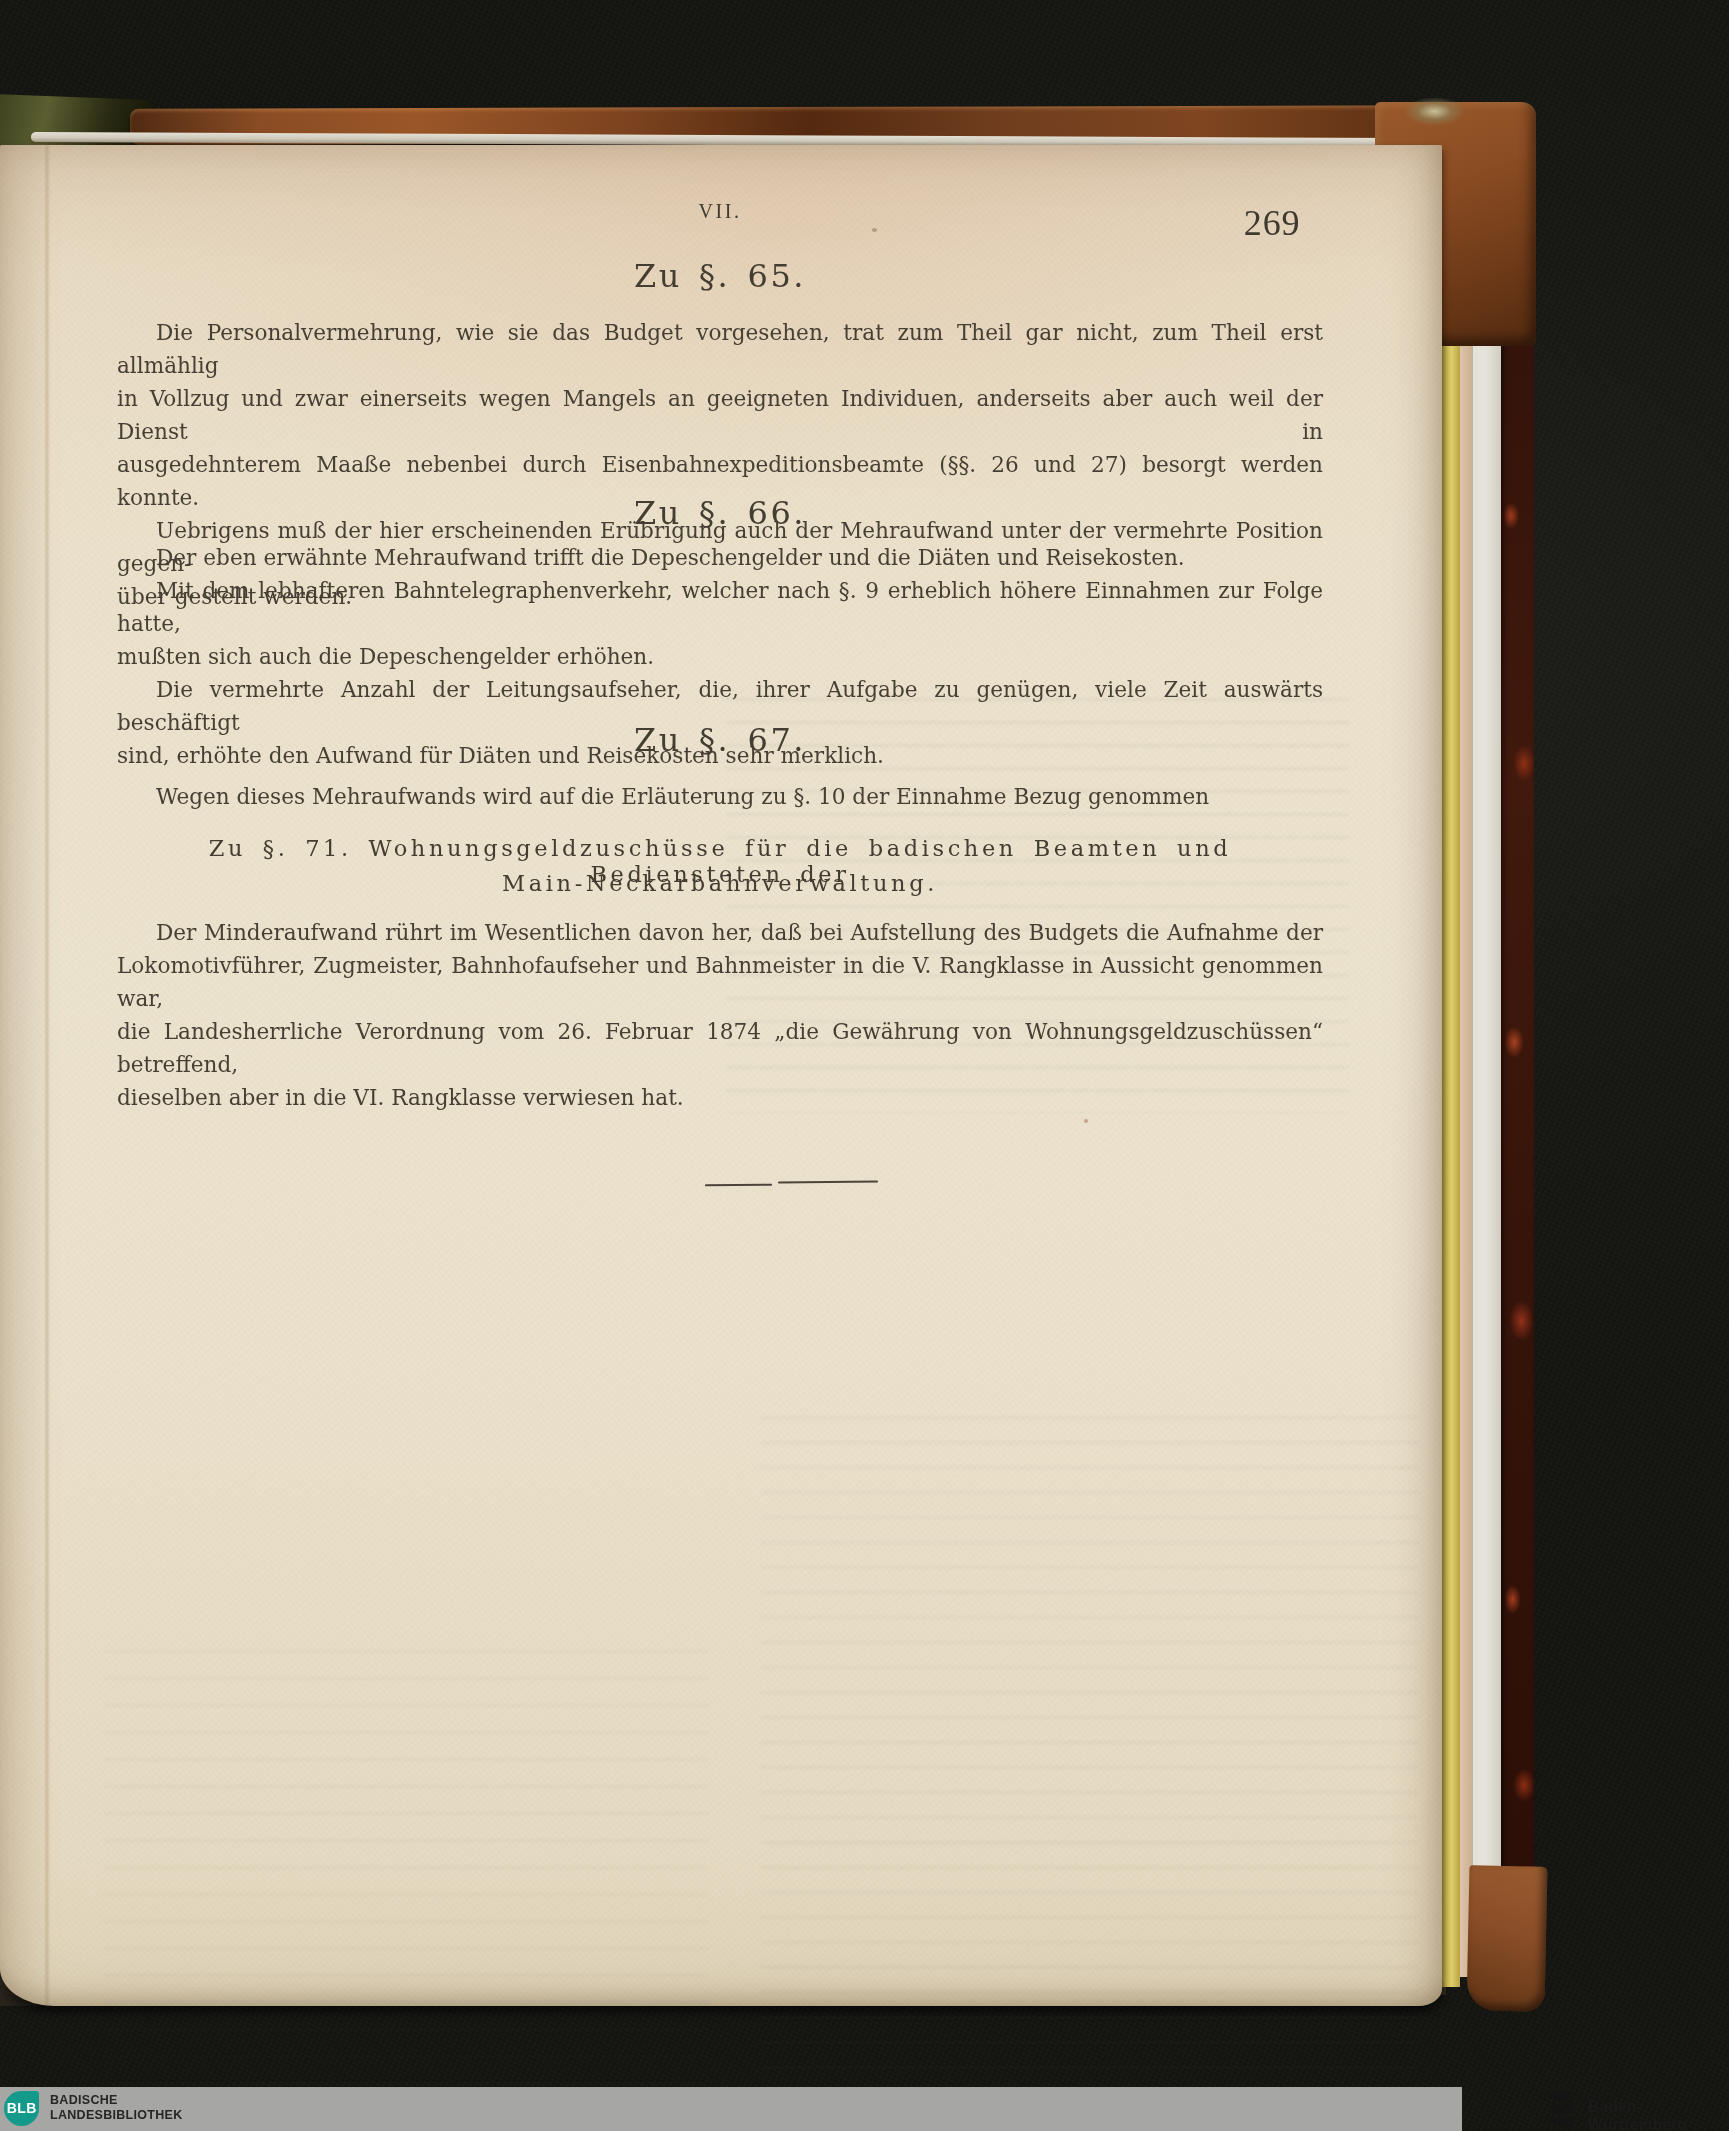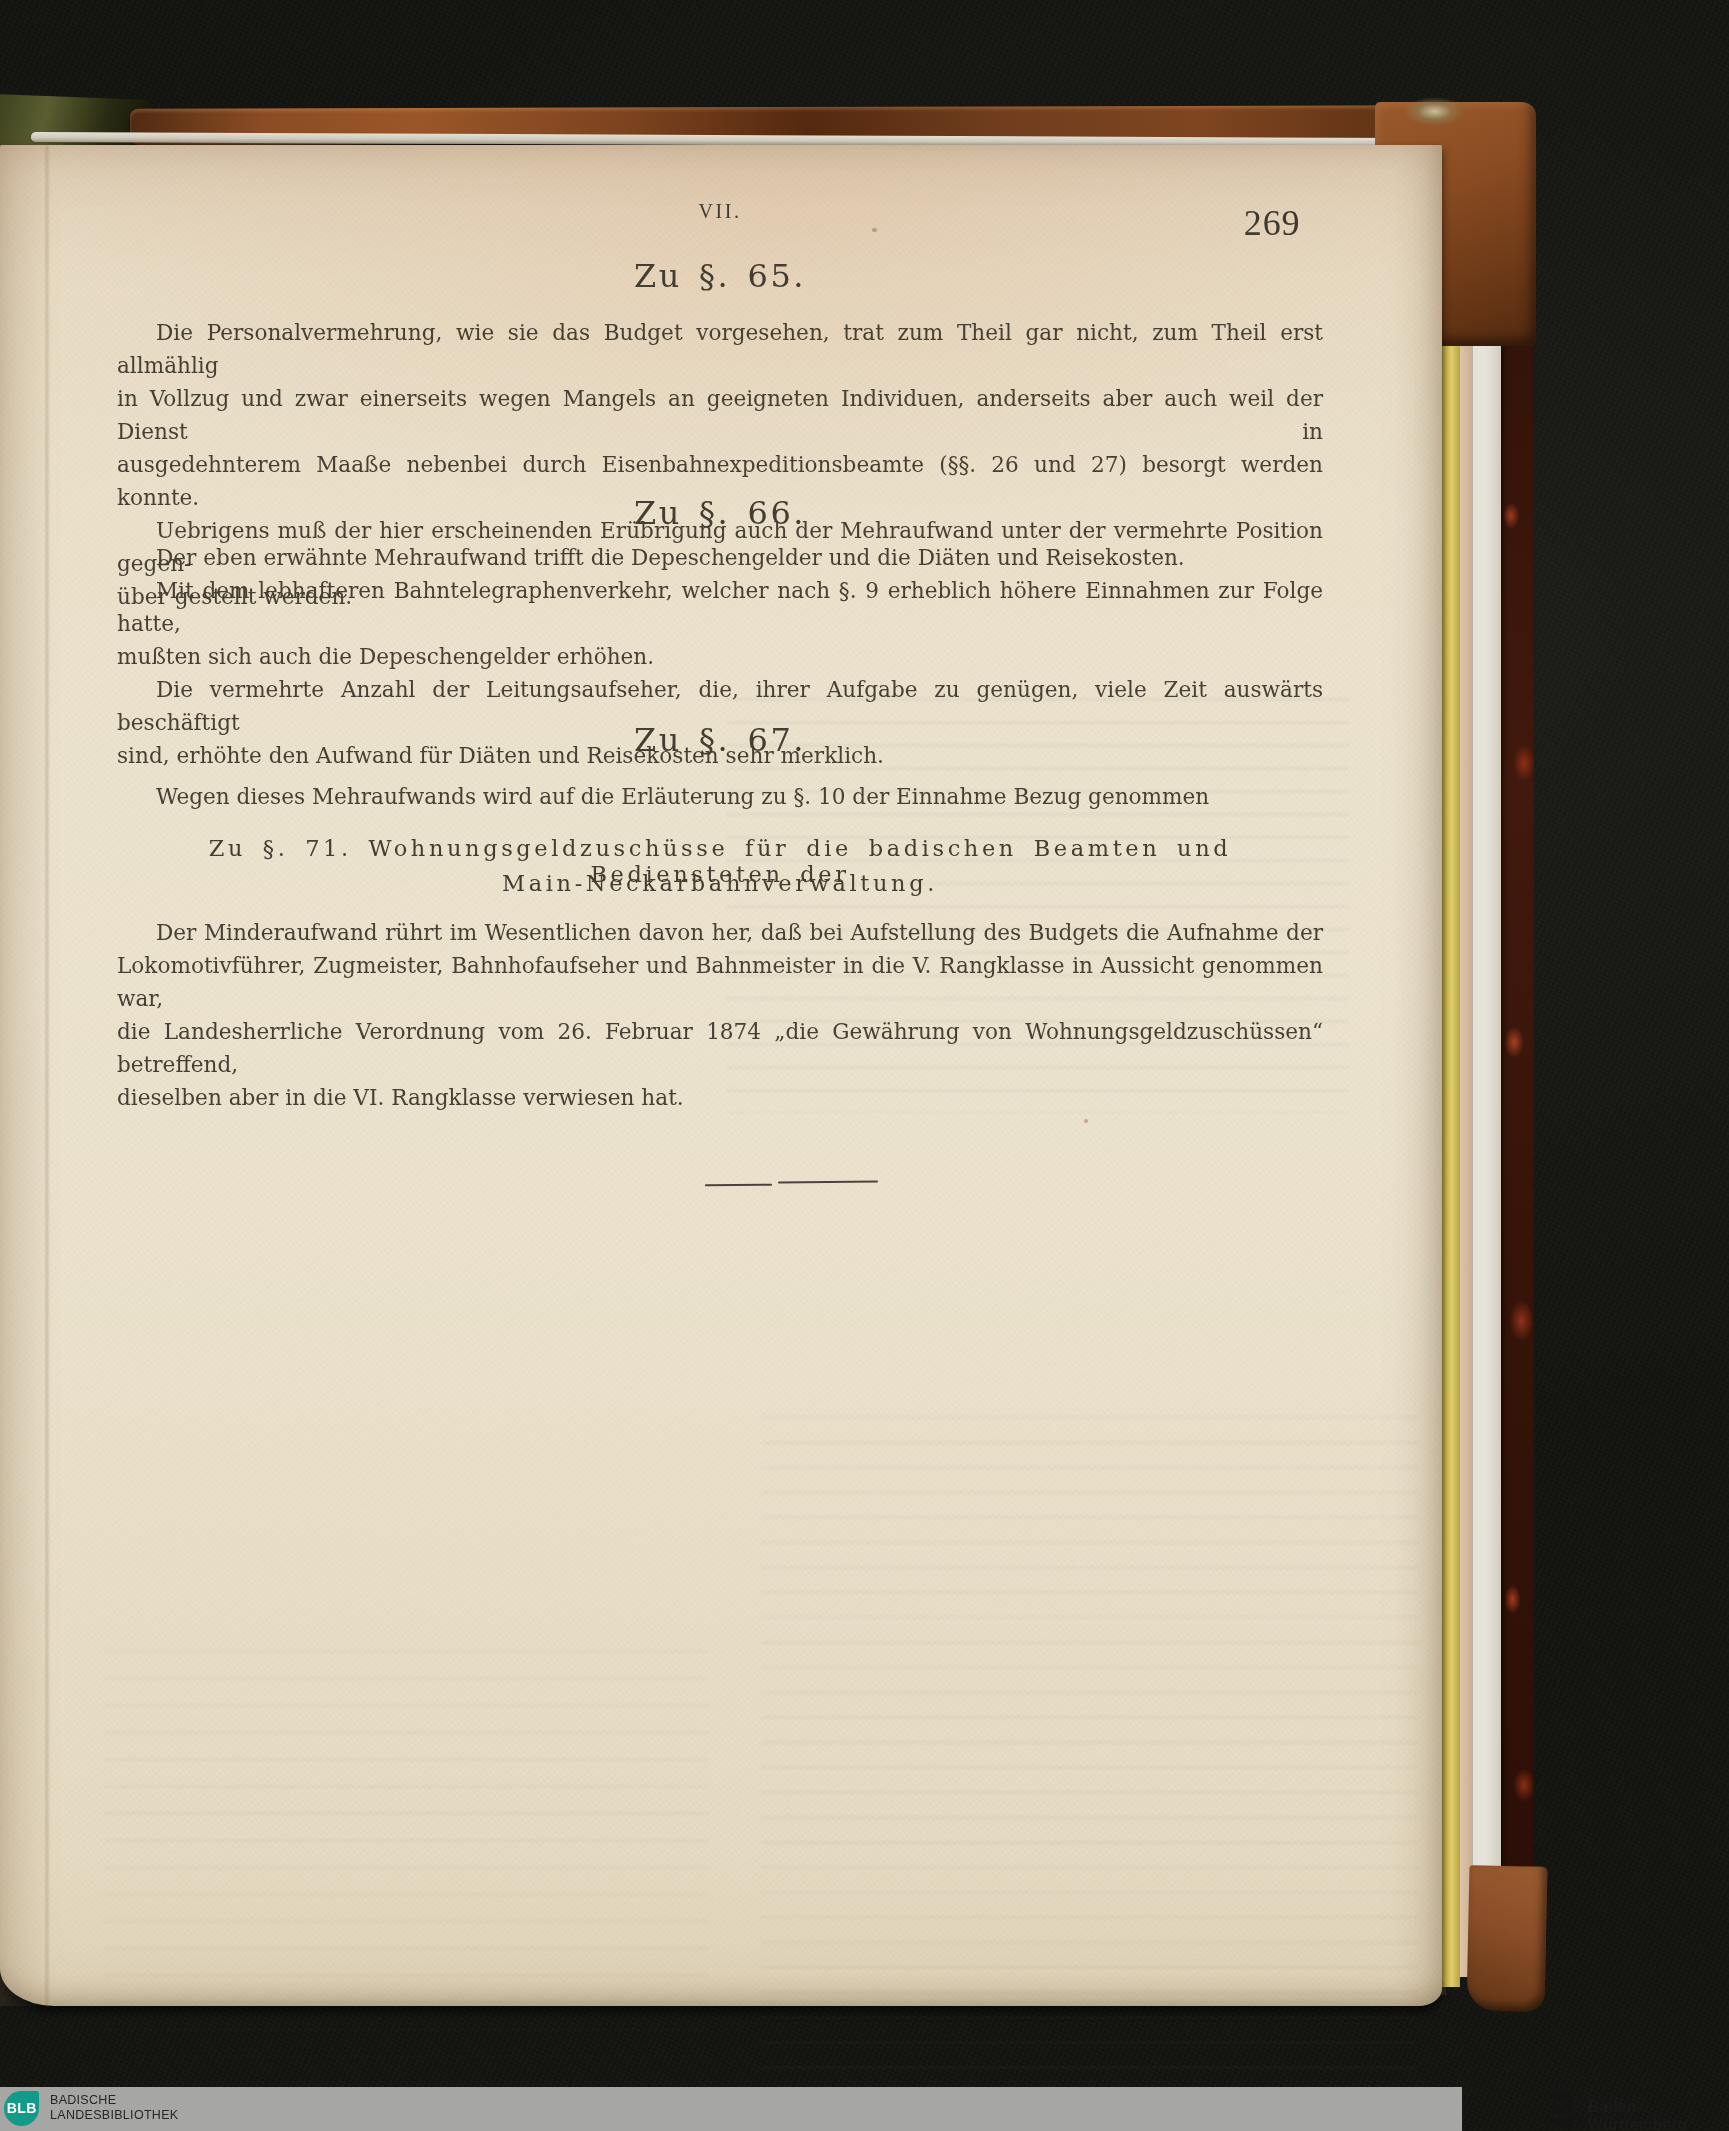--- a/index.html
+++ b/index.html
@@ -126,21 +126,21 @@
   .rule-seg{height:1.7px;background:#4c443a;border-radius:0.9px;}
   .rs1{left:588px;top:1039px;width:67px;transform:rotate(-0.6deg);}
   .rs2{left:661px;top:1036px;width:100px;transform:rotate(-0.6deg);}
 
   
   .footer{left:0;top:2087px;width:1462px;height:44px;background:#a6a6a4;
     font-family:"Liberation Sans", sans-serif;}
   .blb-logo{left:4.3px;top:3.5px;width:35px;height:35px;background:#149a8b;
     border-radius:50% 8% 50% 50%;display:flex;align-items:center;justify-content:center;}
   .blb-logo span{color:#ffffff;font-size:14px;font-weight:bold;letter-spacing:0.4px;}
-  .lib-name{left:50px;top:6px;color:#262626;font-size:12.5px;font-weight:normal;line-height:14.7px;letter-spacing:0.3px;}
+  .lib-name{left:50px;top:6px;color:#262626;font-size:12.5px;font-weight:bold;line-height:14.7px;letter-spacing:0.3px;}
   .bw-arms{left:1544px;top:2.6px;width:35px;height:40px;}
   .bw-name{left:1588px;top:11.2px;color:#1b1b1b;font-size:15.6px;font-weight:600;letter-spacing:0.2px;}
 </style>
 </head>
 <body>
 
 <div class="stage">
 
   <div class="abs cover-olive"></div>
   <div class="abs leather-top"></div>

